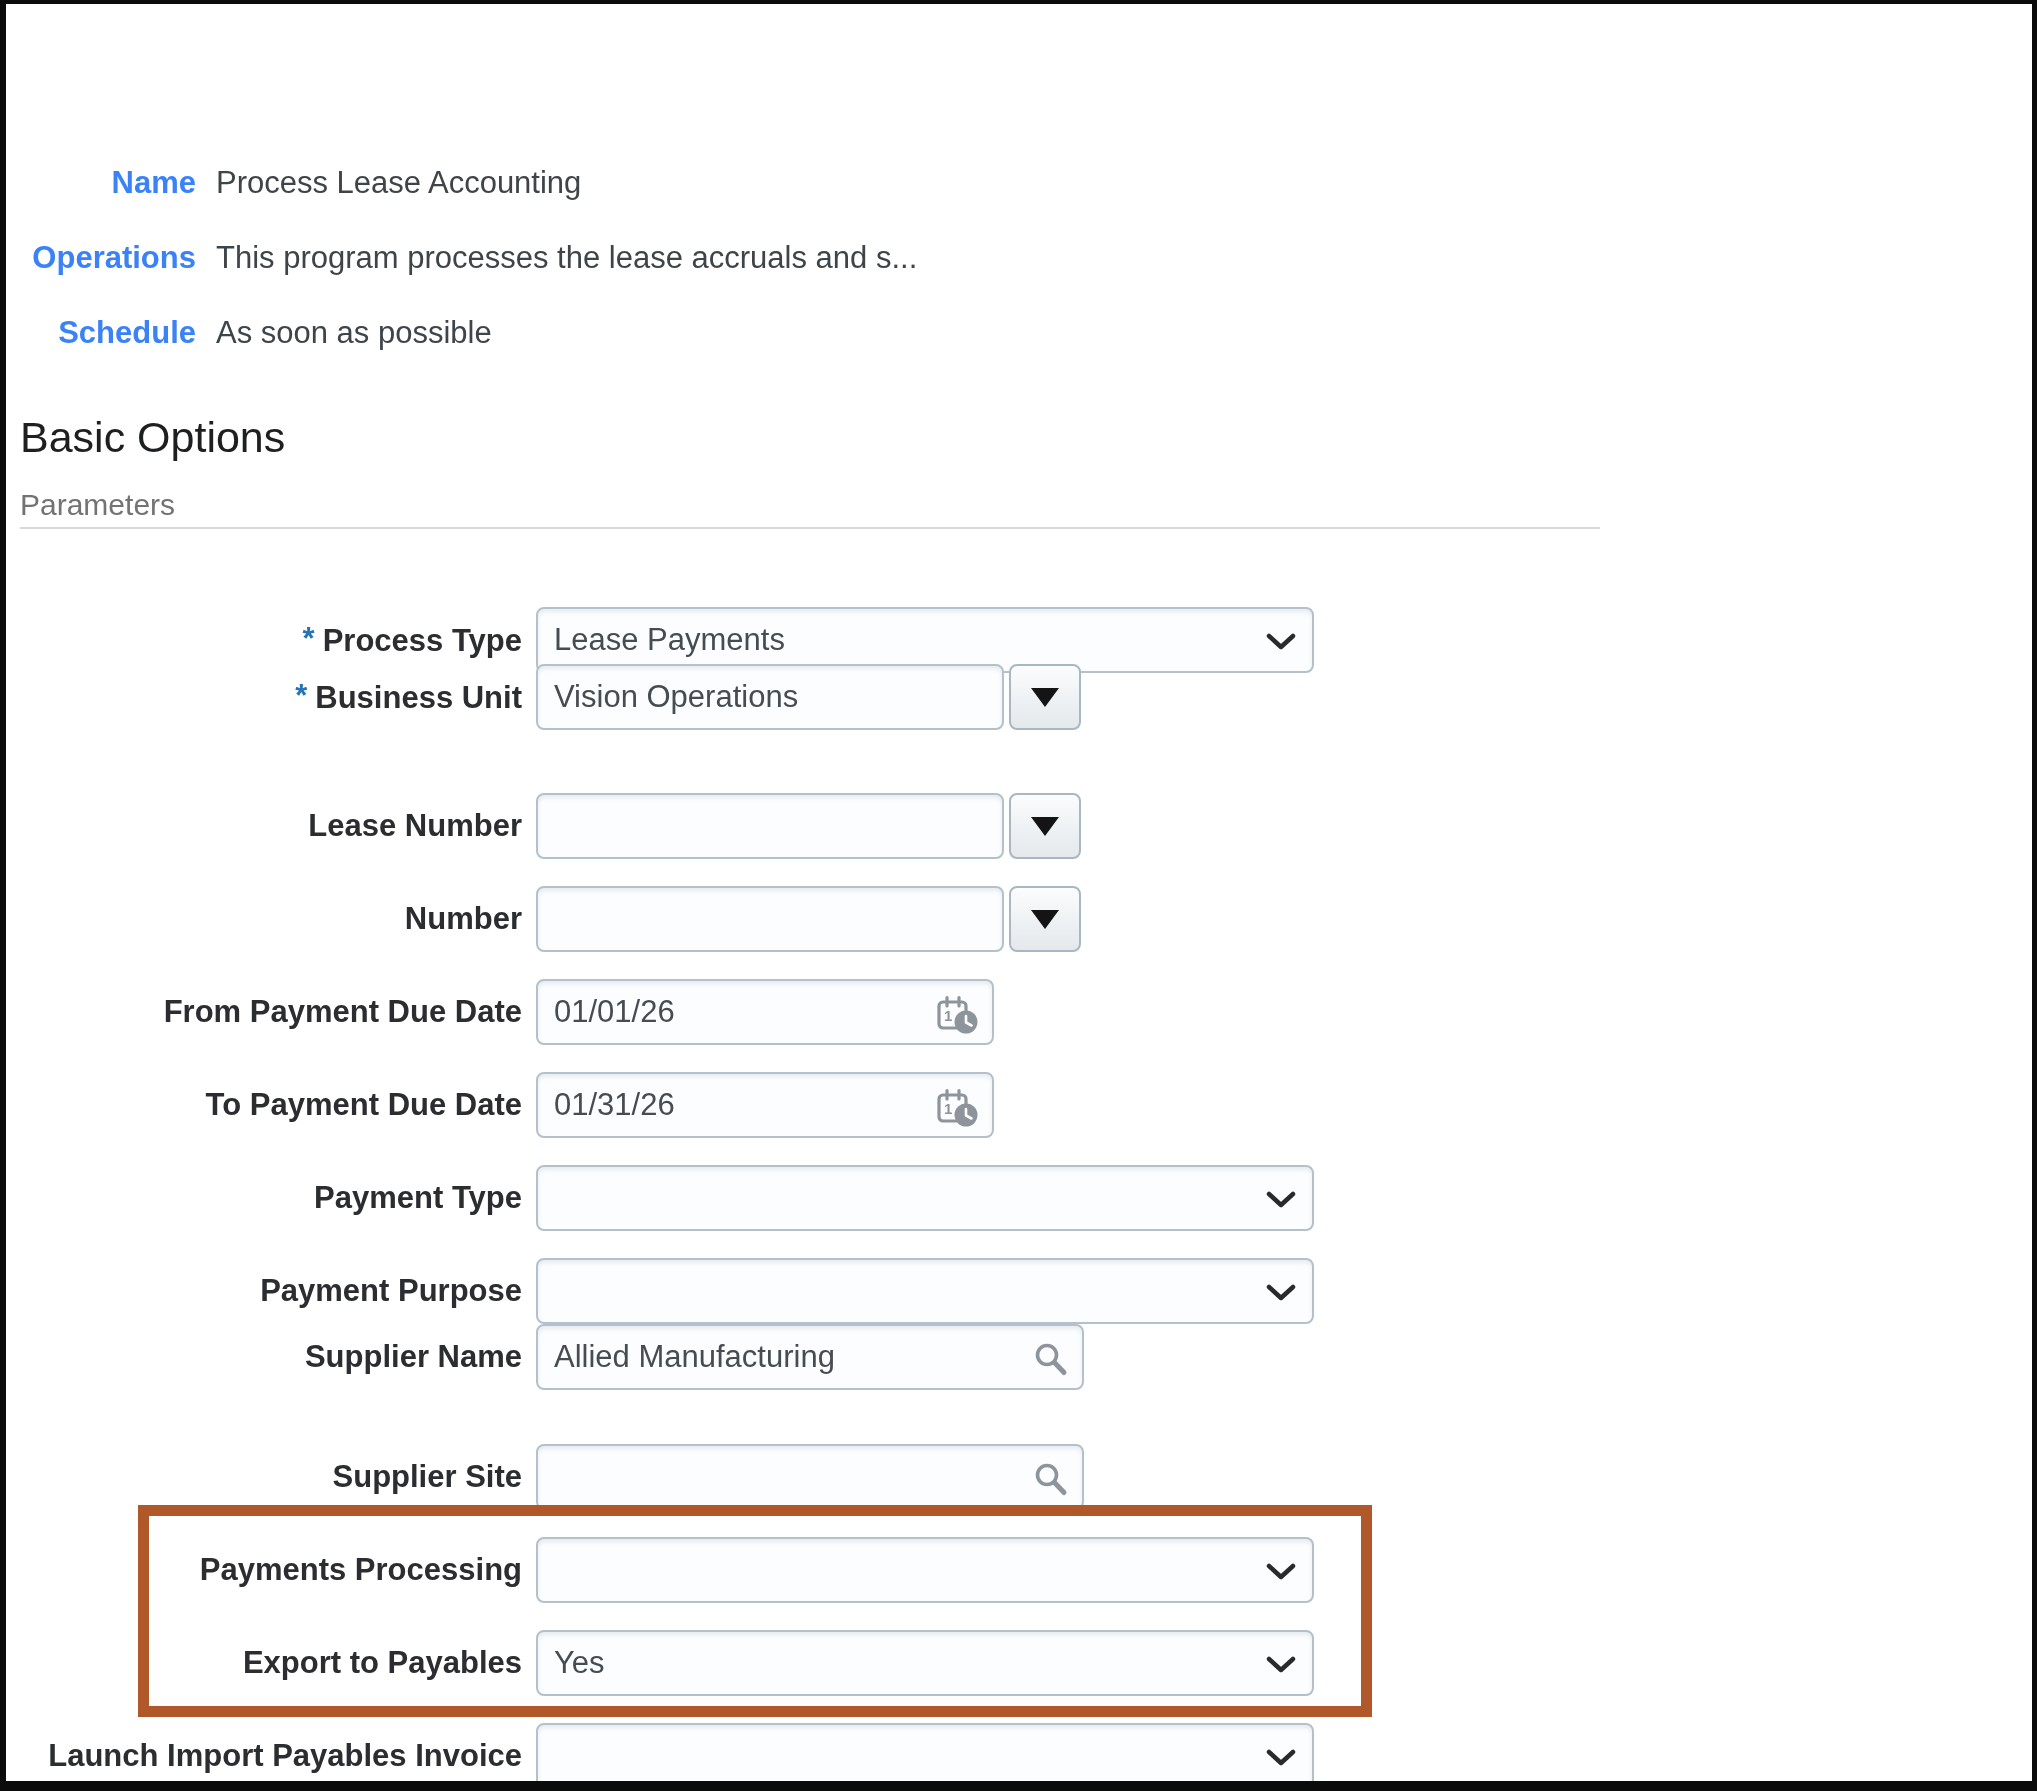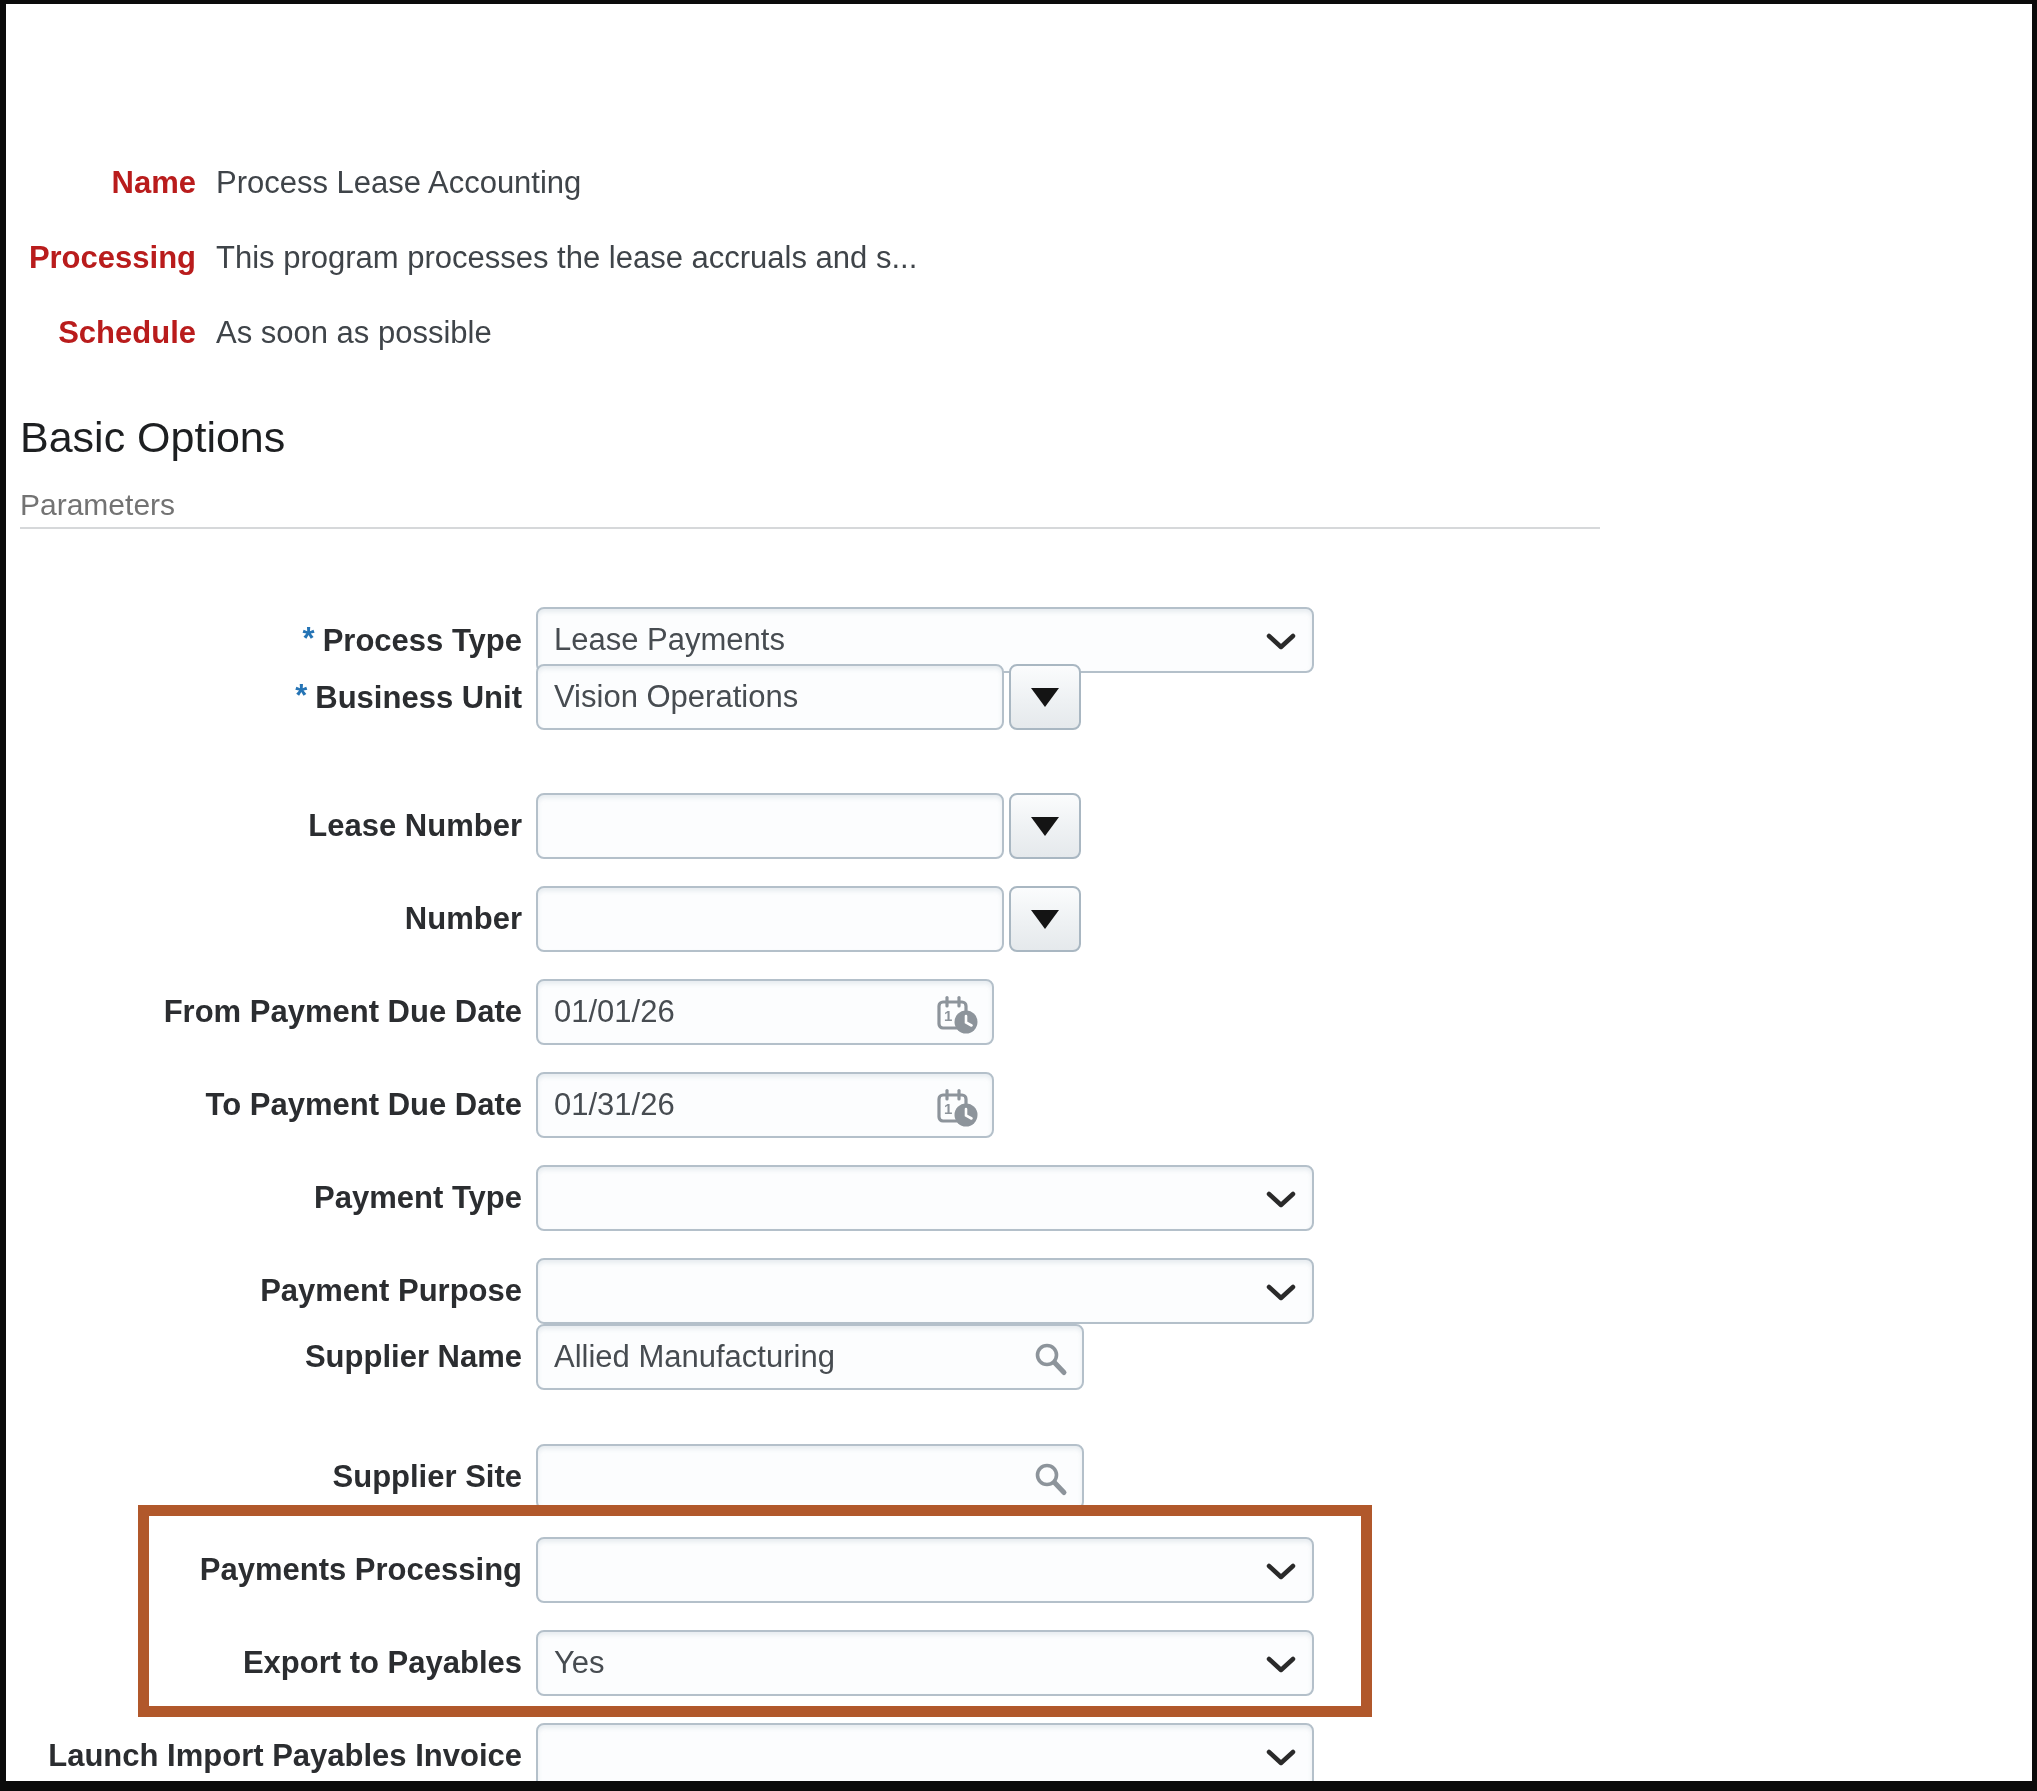--- a/index.html
+++ b/index.html
@@ -12,21 +12,21 @@
   
   .frame{
     position:absolute;left:0;top:0;width:2037px;height:1791px;
     box-sizing:border-box;
     border-style:solid;border-color:#0b0b0b;
     border-top-width:4px;border-left-width:6px;border-right-width:5px;border-bottom-width:10px;
     z-index:40;pointer-events:none;
   }
   
   .hdr-row{position:absolute;left:0;display:flex;align-items:flex-start;}
-  .hdr-label{width:196px;text-align:right;font-weight:bold;font-size:31px;line-height:36px;color:#b91c1c;}
+  .hdr-label{width:196px;text-align:right;font-weight:bold;font-size:31px;line-height:36px;color:#3b82f6;}
   .hdr-value{margin-left:20px;font-size:31px;line-height:36px;color:#3f4449;}
   
   .section-title{position:absolute;left:20px;top:412px;font-size:43px;line-height:50px;color:#1d1f21;font-weight:400;}
   .section-subtitle{position:absolute;left:20px;top:487px;font-size:30px;line-height:36px;color:#737373;}
   .divider{position:absolute;left:20px;top:527px;width:1580px;height:2px;background:#d6d8da;}
   
   .field-row{position:absolute;left:0;height:66px;display:flex;align-items:center;}
   .flabel{width:522px;text-align:right;font-weight:bold;font-size:31px;color:#2b2d30;white-space:nowrap;}
   .req{color:#2574b5;font-weight:bold;font-size:31px;margin-right:8px;vertical-align:2px;}
   .box{
@@ -58,21 +58,21 @@
   }
 </style>
 </head>
 <body>
 
 <div class="hdr-row" style="top:165px">
   <div class="hdr-label">Name</div>
   <div class="hdr-value">Process Lease Accounting</div>
 </div>
 <div class="hdr-row" style="top:240px">
-  <div class="hdr-label">Processing</div>
+  <div class="hdr-label">Operations</div>
   <div class="hdr-value">This program processes the lease accruals and s...</div>
 </div>
 <div class="hdr-row" style="top:315px">
   <div class="hdr-label">Schedule</div>
   <div class="hdr-value">As soon as possible</div>
 </div>
 
 <div class="section-title">Basic Options</div>
 <div class="section-subtitle">Parameters</div>
 <div class="divider"></div>

